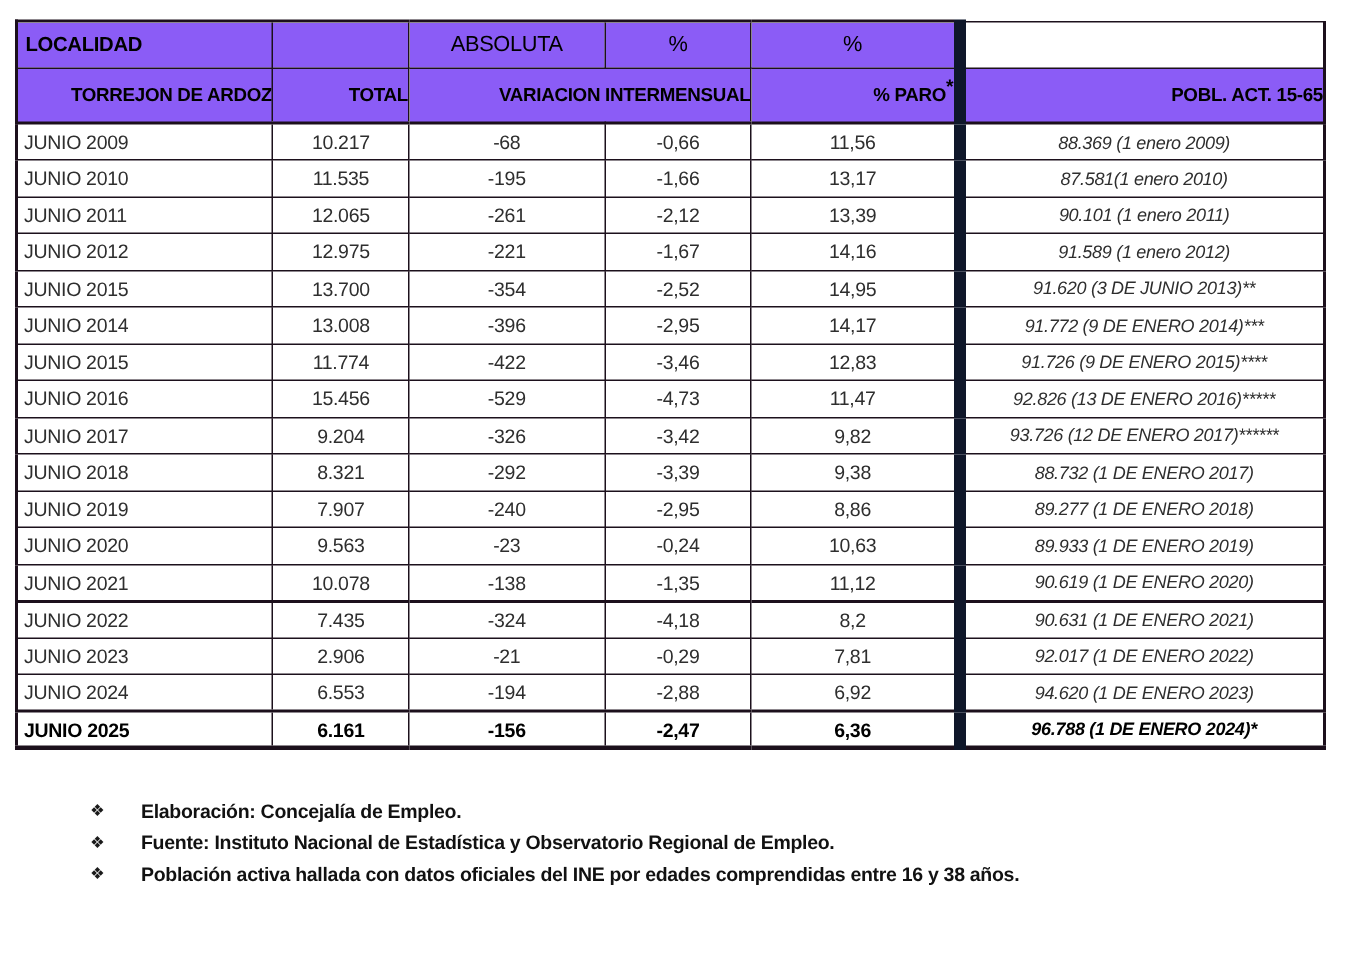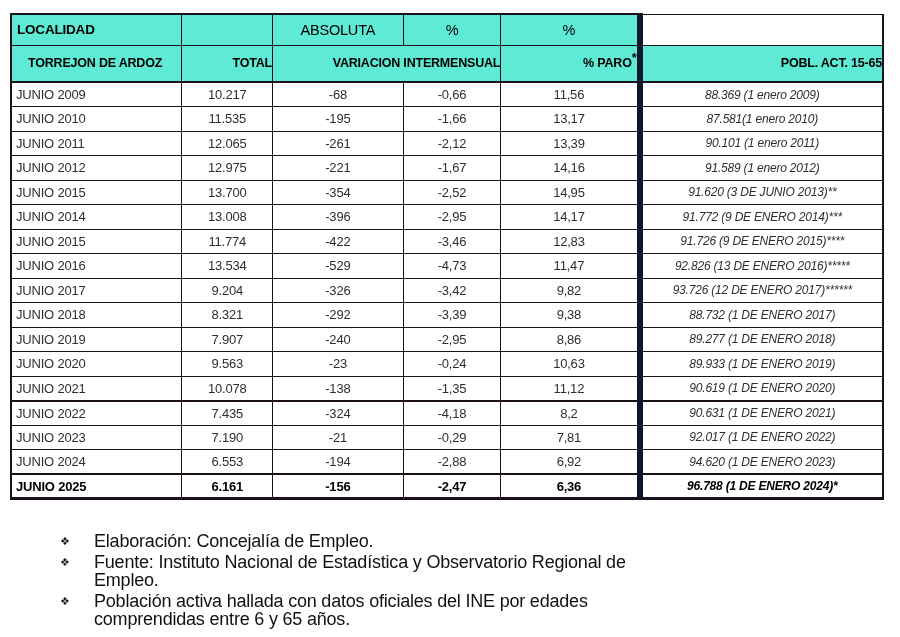--- a/index.html
+++ b/index.html
@@ -17,31 +17,31 @@
   }
   table.paro th, table.paro td {
     border: 1px solid #1c101c;
     overflow: hidden; white-space: nowrap;
     text-align: center; vertical-align: middle;
     font-size: 13px; letter-spacing: -0.2px;
   }
   
   tr.hrow1 .pc { border-top: 2px solid #1c101c; text-align: center; }
   table.paro th:first-child, table.paro td:first-child { border-left: 2px solid #1c101c; }
-  table.paro th.col6, table.paro td.col6 { border-right: 2px solid #1c101c; border-left: 6px solid #0f172a; }
+  table.paro th.col6, table.paro td.col6 { border-right: 2px solid #1c101c; border-left: 8px solid #0f172a; }
   tbody tr:last-child td { border-bottom: 3px solid #1c101c; }
 
   
-  thead th { background: #5eead4; color: #000; font-weight: bold; }
+  thead th { background: #8b5cf6; color: #000; font-weight: bold; }
   tr.hrow1 { height: 31px; }
   tr.hrow1 th { font-size: 14.5px; font-weight: normal; }
   tr.hrow1 th.loc { text-align: left; padding-left: 5px; font-weight: bold; font-size: 13.5px; }
   tr.hrow2 { height: 37px; }
   tr.hrow2 th { border-bottom: 2px solid #1c101c; font-size: 12.5px; text-align: right; }
-  tr.hrow2 th.left { text-align: left; padding-left: 16px; }
+  tr.hrow2 th.left { text-align: right; padding-left: 16px; }
   th.blank-corner { background: #ffffff; border-top: none; border-right: none; }
   sup.paro-star { font-size: 13px; vertical-align: super; line-height: 0; }
 
   
   tbody tr { height: 24.5px; }
   tbody td { color: #2e2e2e; background: #fff; }
   tbody td:first-child { text-align: left; padding-left: 4px; }
   tbody td.col6 { font-size: 12px; font-style: italic; }
   tr.thick-top td { border-top: 2.5px solid #1c101c; }
   tr.bold-row td { font-weight: bold; color: #000; border-top: 2px solid #1c101c; }
@@ -49,21 +49,21 @@
   
   .footer { position: absolute; left: 8px; top: 508px; width: 880px; color: #111; }
   .footer-title { font-weight: bold; font-size: 14.5px; letter-spacing: -0.2px; }
   .bullets { margin-top: 24px; }
   .bullet-item { display: flex; align-items: flex-start; margin-bottom: 3px; }
   .bullet-marker {
     width: 34px; margin-left: 52px; flex: none;
     font-size: 11px; line-height: 18px; color: #1a1a1a;
   }
   .bullet-text {
-    font-weight: normal; font-size: 18px; line-height: 18px;
+    font-weight: bold; font-size: 13px; line-height: 18px;
     letter-spacing: -0.2px; max-width: 590px; color: #111;
   }
 </style>
 </head>
 <body>
 
 <table class="paro">
   <colgroup>
     <col style="width:170px">
       <col style="width:90px">
@@ -141,21 +141,21 @@
       <tr>
     <td>JUNIO 2015</td>
     <td>11.774</td>
     <td>-422</td>
     <td>-3,46</td>
     <td>12,83</td>
     <td class="col6">91.726 (9 DE ENERO 2015)****</td>
   </tr>
       <tr>
     <td>JUNIO 2016</td>
-    <td>13.534</td>
+    <td>15.456</td>
     <td>-529</td>
     <td>-4,73</td>
     <td>11,47</td>
     <td class="col6">92.826 (13 DE ENERO 2016)*****</td>
   </tr>
       <tr>
     <td>JUNIO 2017</td>
     <td>9.204</td>
     <td>-326</td>
     <td>-3,42</td>
@@ -197,21 +197,21 @@
       <tr class="thick-top">
     <td>JUNIO 2022</td>
     <td>7.435</td>
     <td>-324</td>
     <td>-4,18</td>
     <td>8,2</td>
     <td class="col6">90.631 (1 DE ENERO 2021)</td>
   </tr>
       <tr>
     <td>JUNIO 2023</td>
-    <td>7.190</td>
+    <td>2.906</td>
     <td>-21</td>
     <td>-0,29</td>
     <td>7,81</td>
     <td class="col6">92.017 (1 DE ENERO 2022)</td>
   </tr>
       <tr>
     <td>JUNIO 2024</td>
     <td>6.553</td>
     <td>-194</td>
     <td>-2,88</td>
@@ -234,16 +234,16 @@
     <div class="bullet-item">
       <span class="bullet-marker">❖</span>
       <span class="bullet-text">Elaboración: Concejalía de Empleo.</span>
     </div>
     <div class="bullet-item">
       <span class="bullet-marker">❖</span>
       <span class="bullet-text">Fuente: Instituto Nacional de Estadística y Observatorio Regional de Empleo.</span>
     </div>
     <div class="bullet-item">
       <span class="bullet-marker">❖</span>
-      <span class="bullet-text">Población activa hallada con datos oficiales del INE por edades comprendidas entre 6 y 65 años.</span>
+      <span class="bullet-text">Población activa hallada con datos oficiales del INE por edades comprendidas entre 16 y 38 años.</span>
     </div>
   </div>
 </div>
 
 </body></html>

